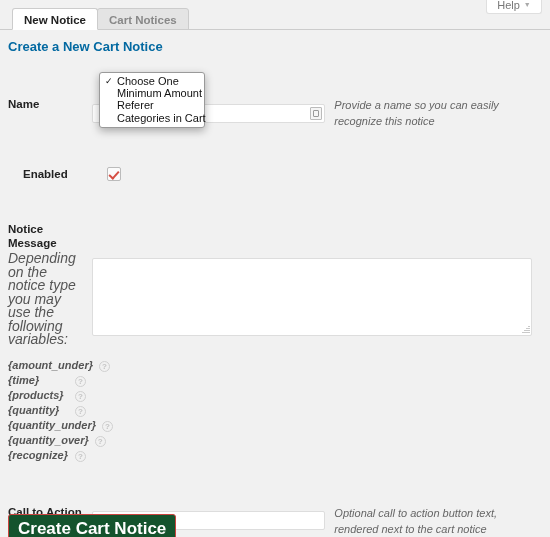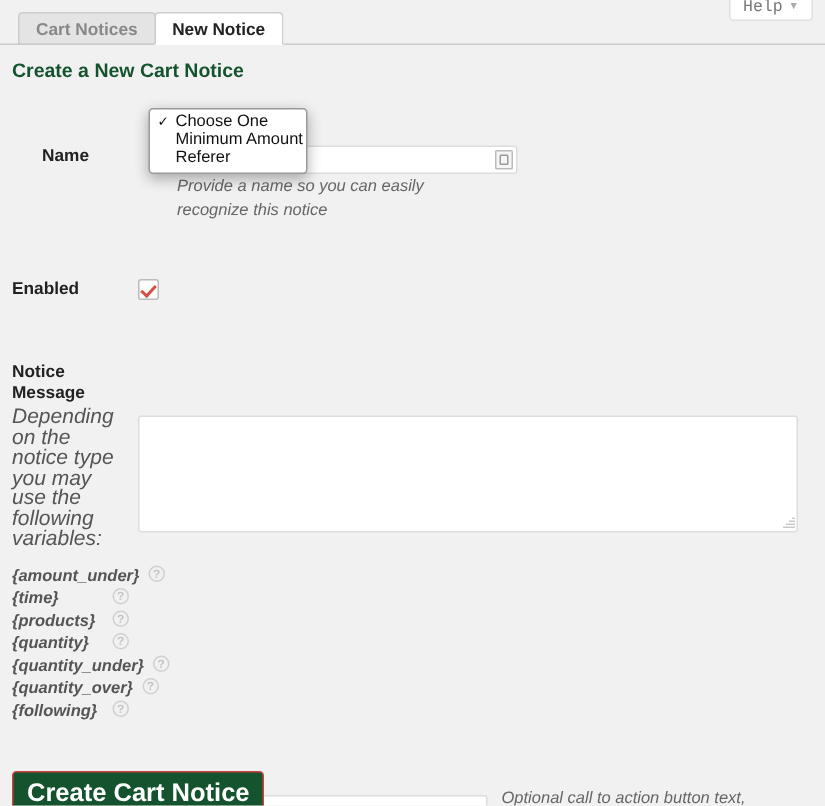--- a/index.html
+++ b/index.html
@@ -32,21 +32,20 @@
     display: flex;
     align-items: flex-end;
     justify-content: center;
     padding-bottom: 2px;
     z-index: 20;
   }
   .help-tab .help-label {
     font-size: 11px;
     color: #777;
     line-height: 12px;
-    font-family: Liberation Mono, monospace;
   }
   .help-tab .caret {
     margin-left: 4px;
     font-size: 7px;
     color: #aaa;
     line-height: 12px;
   }
 
   
   .tabs-row {
@@ -94,21 +93,21 @@
     z-index: 1;
   }
 
   
   .page-title {
     position: absolute;
     top: 39px;
     left: 8px;
     font-size: 13px;
     font-weight: bold;
-    color: #14532d;
+    color: #0369a1;
   }
 
   
   .form-table {
     position: absolute;
     top: 70px;
     left: 0;
     width: 550px;
   }
   .form-row {
@@ -258,21 +257,21 @@
     font-weight: normal;
     font-size: 14px;
     color: #555;
     line-height: 13.5px;
   }
   .var-list {
     margin-top: 11px;
   }
   .var-item {
     display: flex;
-    align-items: flex-start;
+    align-items: flex-end;
     justify-content: space-between;
     height: 14.5px;
     margin-bottom: 0.5px;
   }
   .var-name {
     font-style: italic;
     font-size: 11px;
     color: #555;
     white-space: nowrap;
   }
@@ -359,43 +358,43 @@
 </head>
 <body>
 
 <div class="help-tab">
   <span class="help-label">Help</span>
   <span class="caret">▼</span>
 </div>
 
 <div class="tabs-underline"></div>
 <div class="tabs-row">
+  <div class="tab active">New Notice</div>
   <div class="tab inactive">Cart Notices</div>
-  <div class="tab active">New Notice</div>
 </div>
 
 <div class="page-title">Create a New Cart Notice</div>
 
 <div class="form-table">
 
 
-  <div class="form-row" style="margin-top:19px;margin-left:20px;">
+  <div class="form-row" style="margin-top:19px;">
     <div class="label-cell">Name</div>
     <div class="field-cell">
       <span class="input-wrap">
         <input class="txt-input" type="text" value="" style="">
         <span class="autofill-icon">
             <span></span>
           </span>
       </span>
       <span class="desc">Provide a name so you can easily recognize this notice</span>
     </div>
   </div>
 
-  <div class="form-row" style="margin-top:22px;">
+  <div class="form-row" style="margin-top:22px;padding-left:15px;">
     <div class="label-cell">Enabled</div>
     <div class="field-cell">
       <span class="chk"></span>
     </div>
   </div>
 
   <div class="form-row" style="margin-top:22px;">
     <div class="label-cell">
       <div class="nm-label-title">Notice Message</div>
       <div class="nm-label-desc">Depending on the notice type you may use the following variables:</div>
@@ -418,21 +417,21 @@
         </div>
         <div class="var-item">
           <span class="var-name">{quantity_under}</span>
           <span class="help-dot">?</span>
         </div>
         <div class="var-item">
           <span class="var-name">{quantity_over}</span>
           <span class="help-dot">?</span>
         </div>
         <div class="var-item">
-          <span class="var-name">{following}</span>
+          <span class="var-name">{recognize}</span>
           <span class="help-dot">?</span>
         </div>
       </div>
     </div>
     <div class="field-cell" style="padding-top:44px;">
       <span class="ta-wrap">
         <textarea class="ta" style=""></textarea>
         <span class="ta-grip">
             <i></i>
             <i></i>
@@ -459,13 +458,16 @@
   <div class="dd-item">
     <span class="tick">✓</span>
     <span>Choose One</span>
   </div>
   <div class="dd-item">
     <span>Minimum Amount</span>
   </div>
   <div class="dd-item">
     <span>Referer</span>
   </div>
+  <div class="dd-item">
+    <span>Categories in Cart</span>
+  </div>
 </div>
 
 </body></html>

